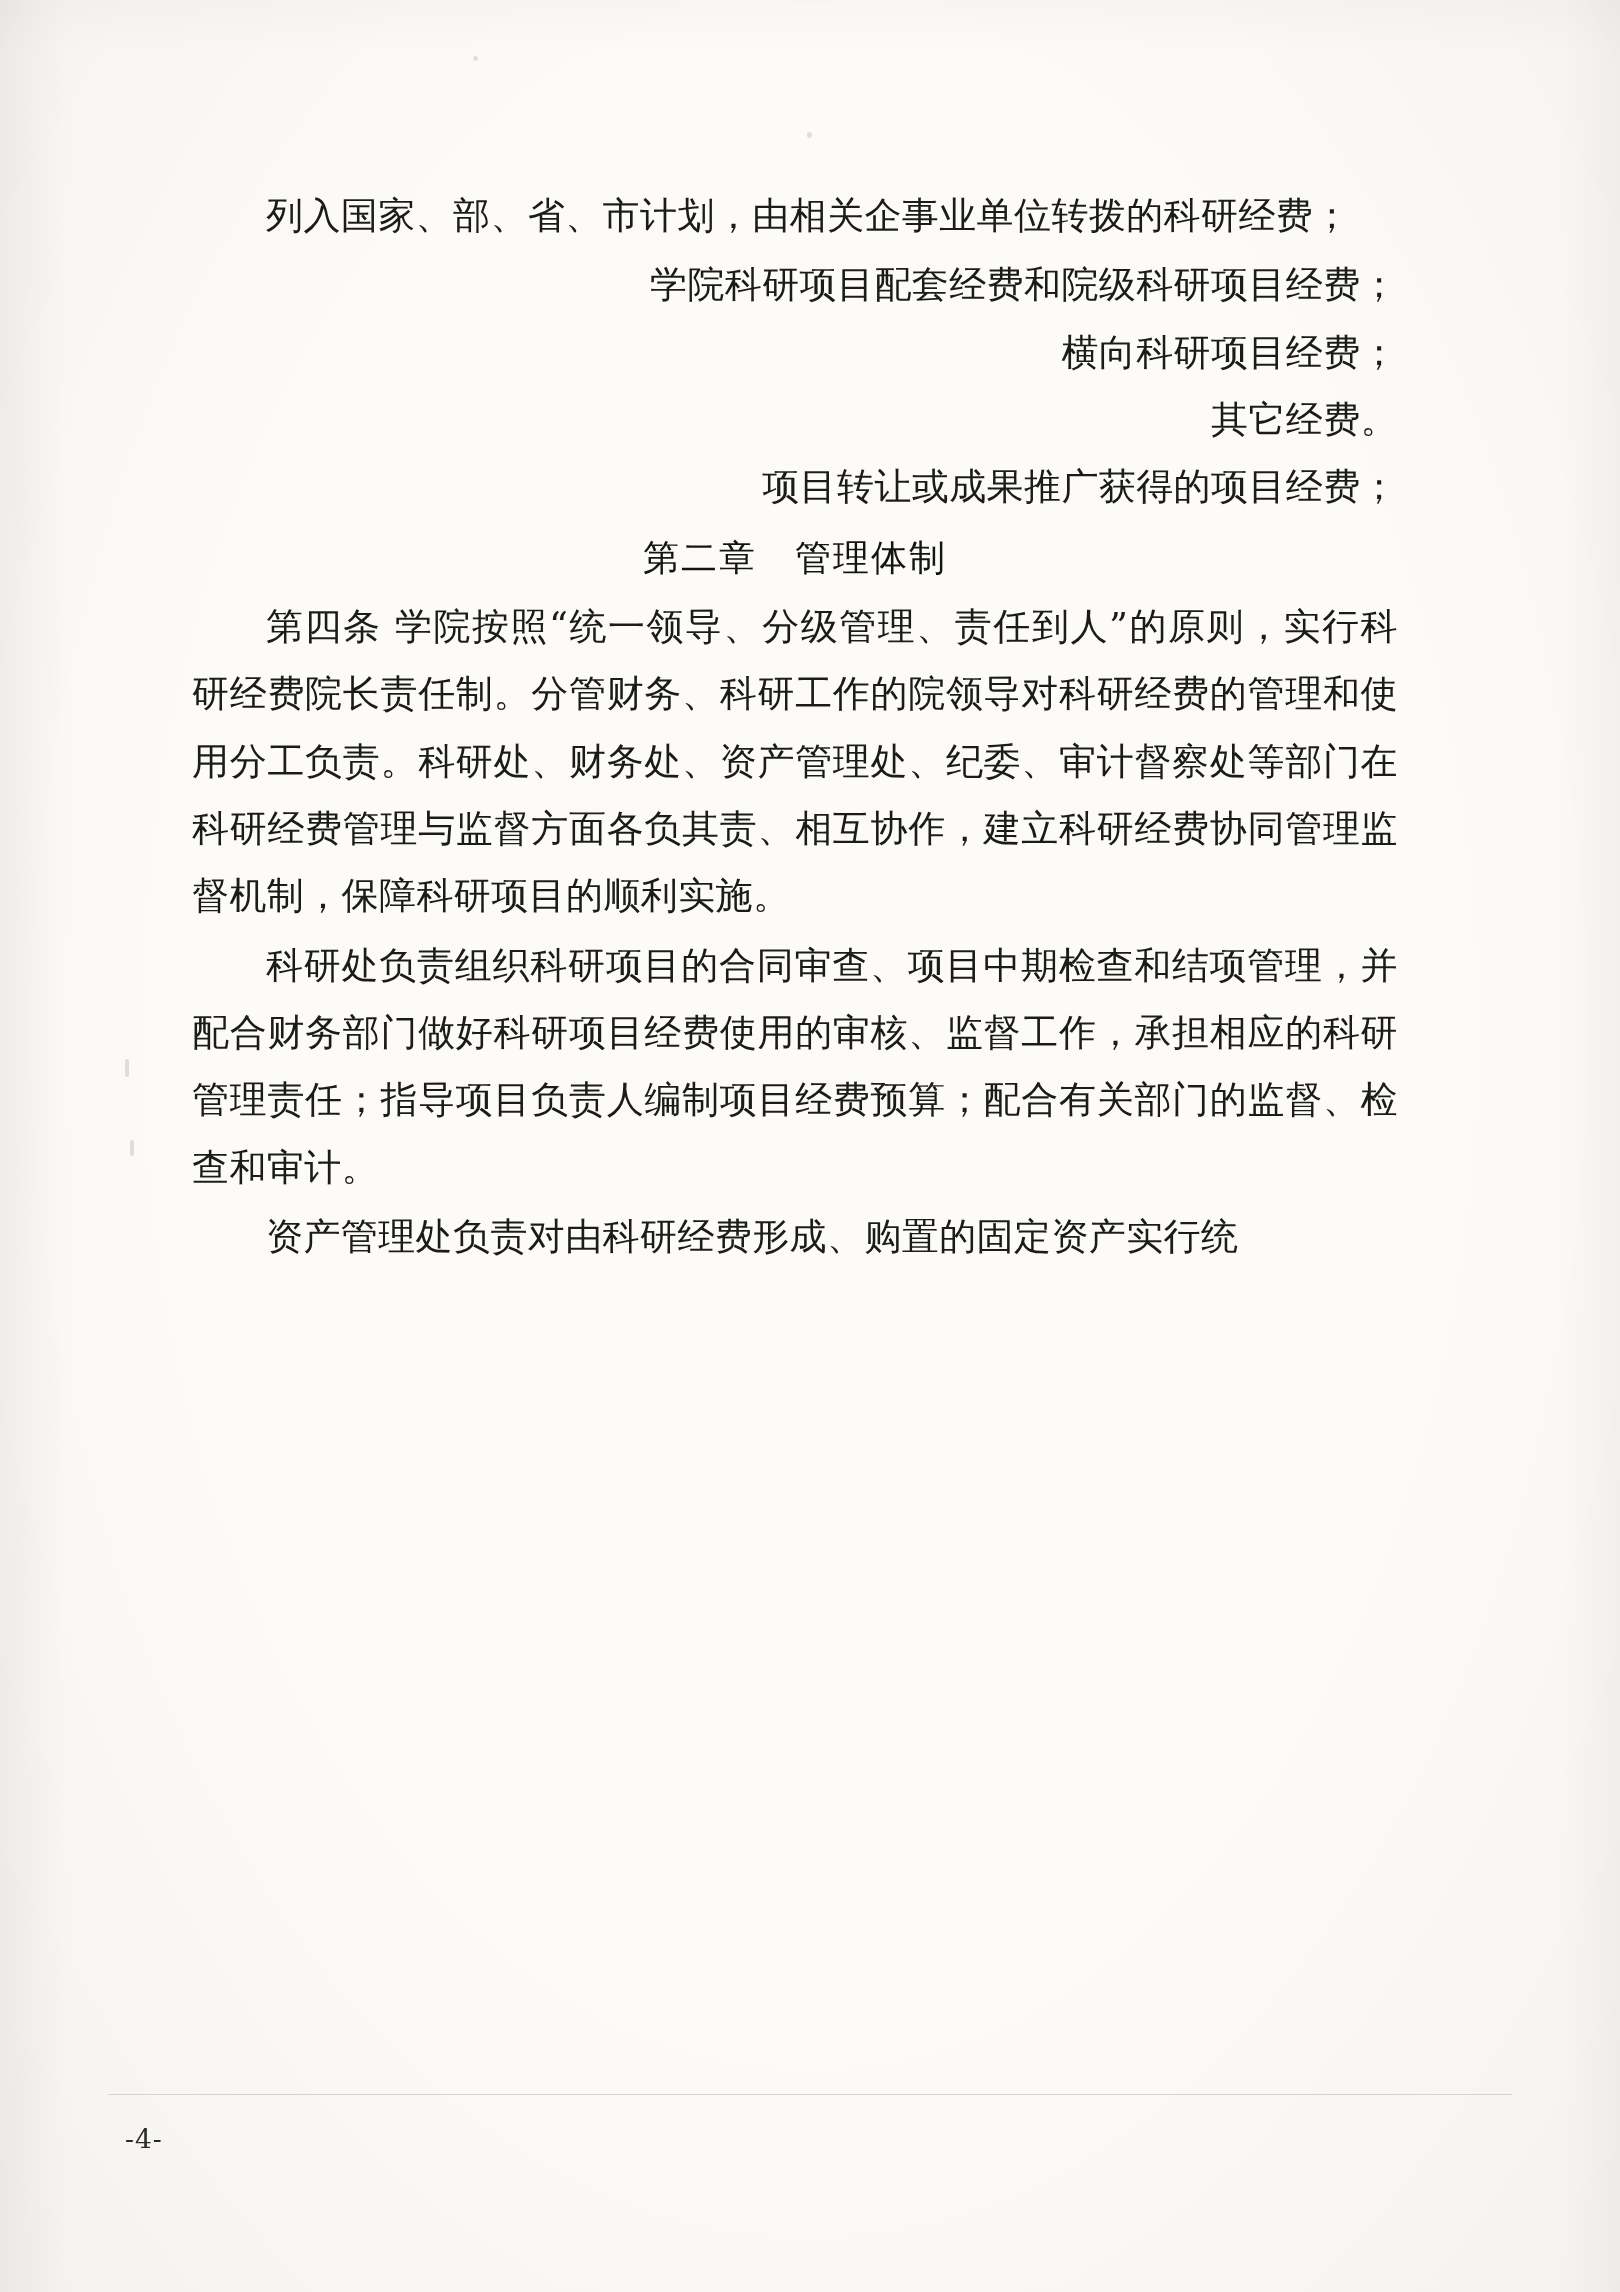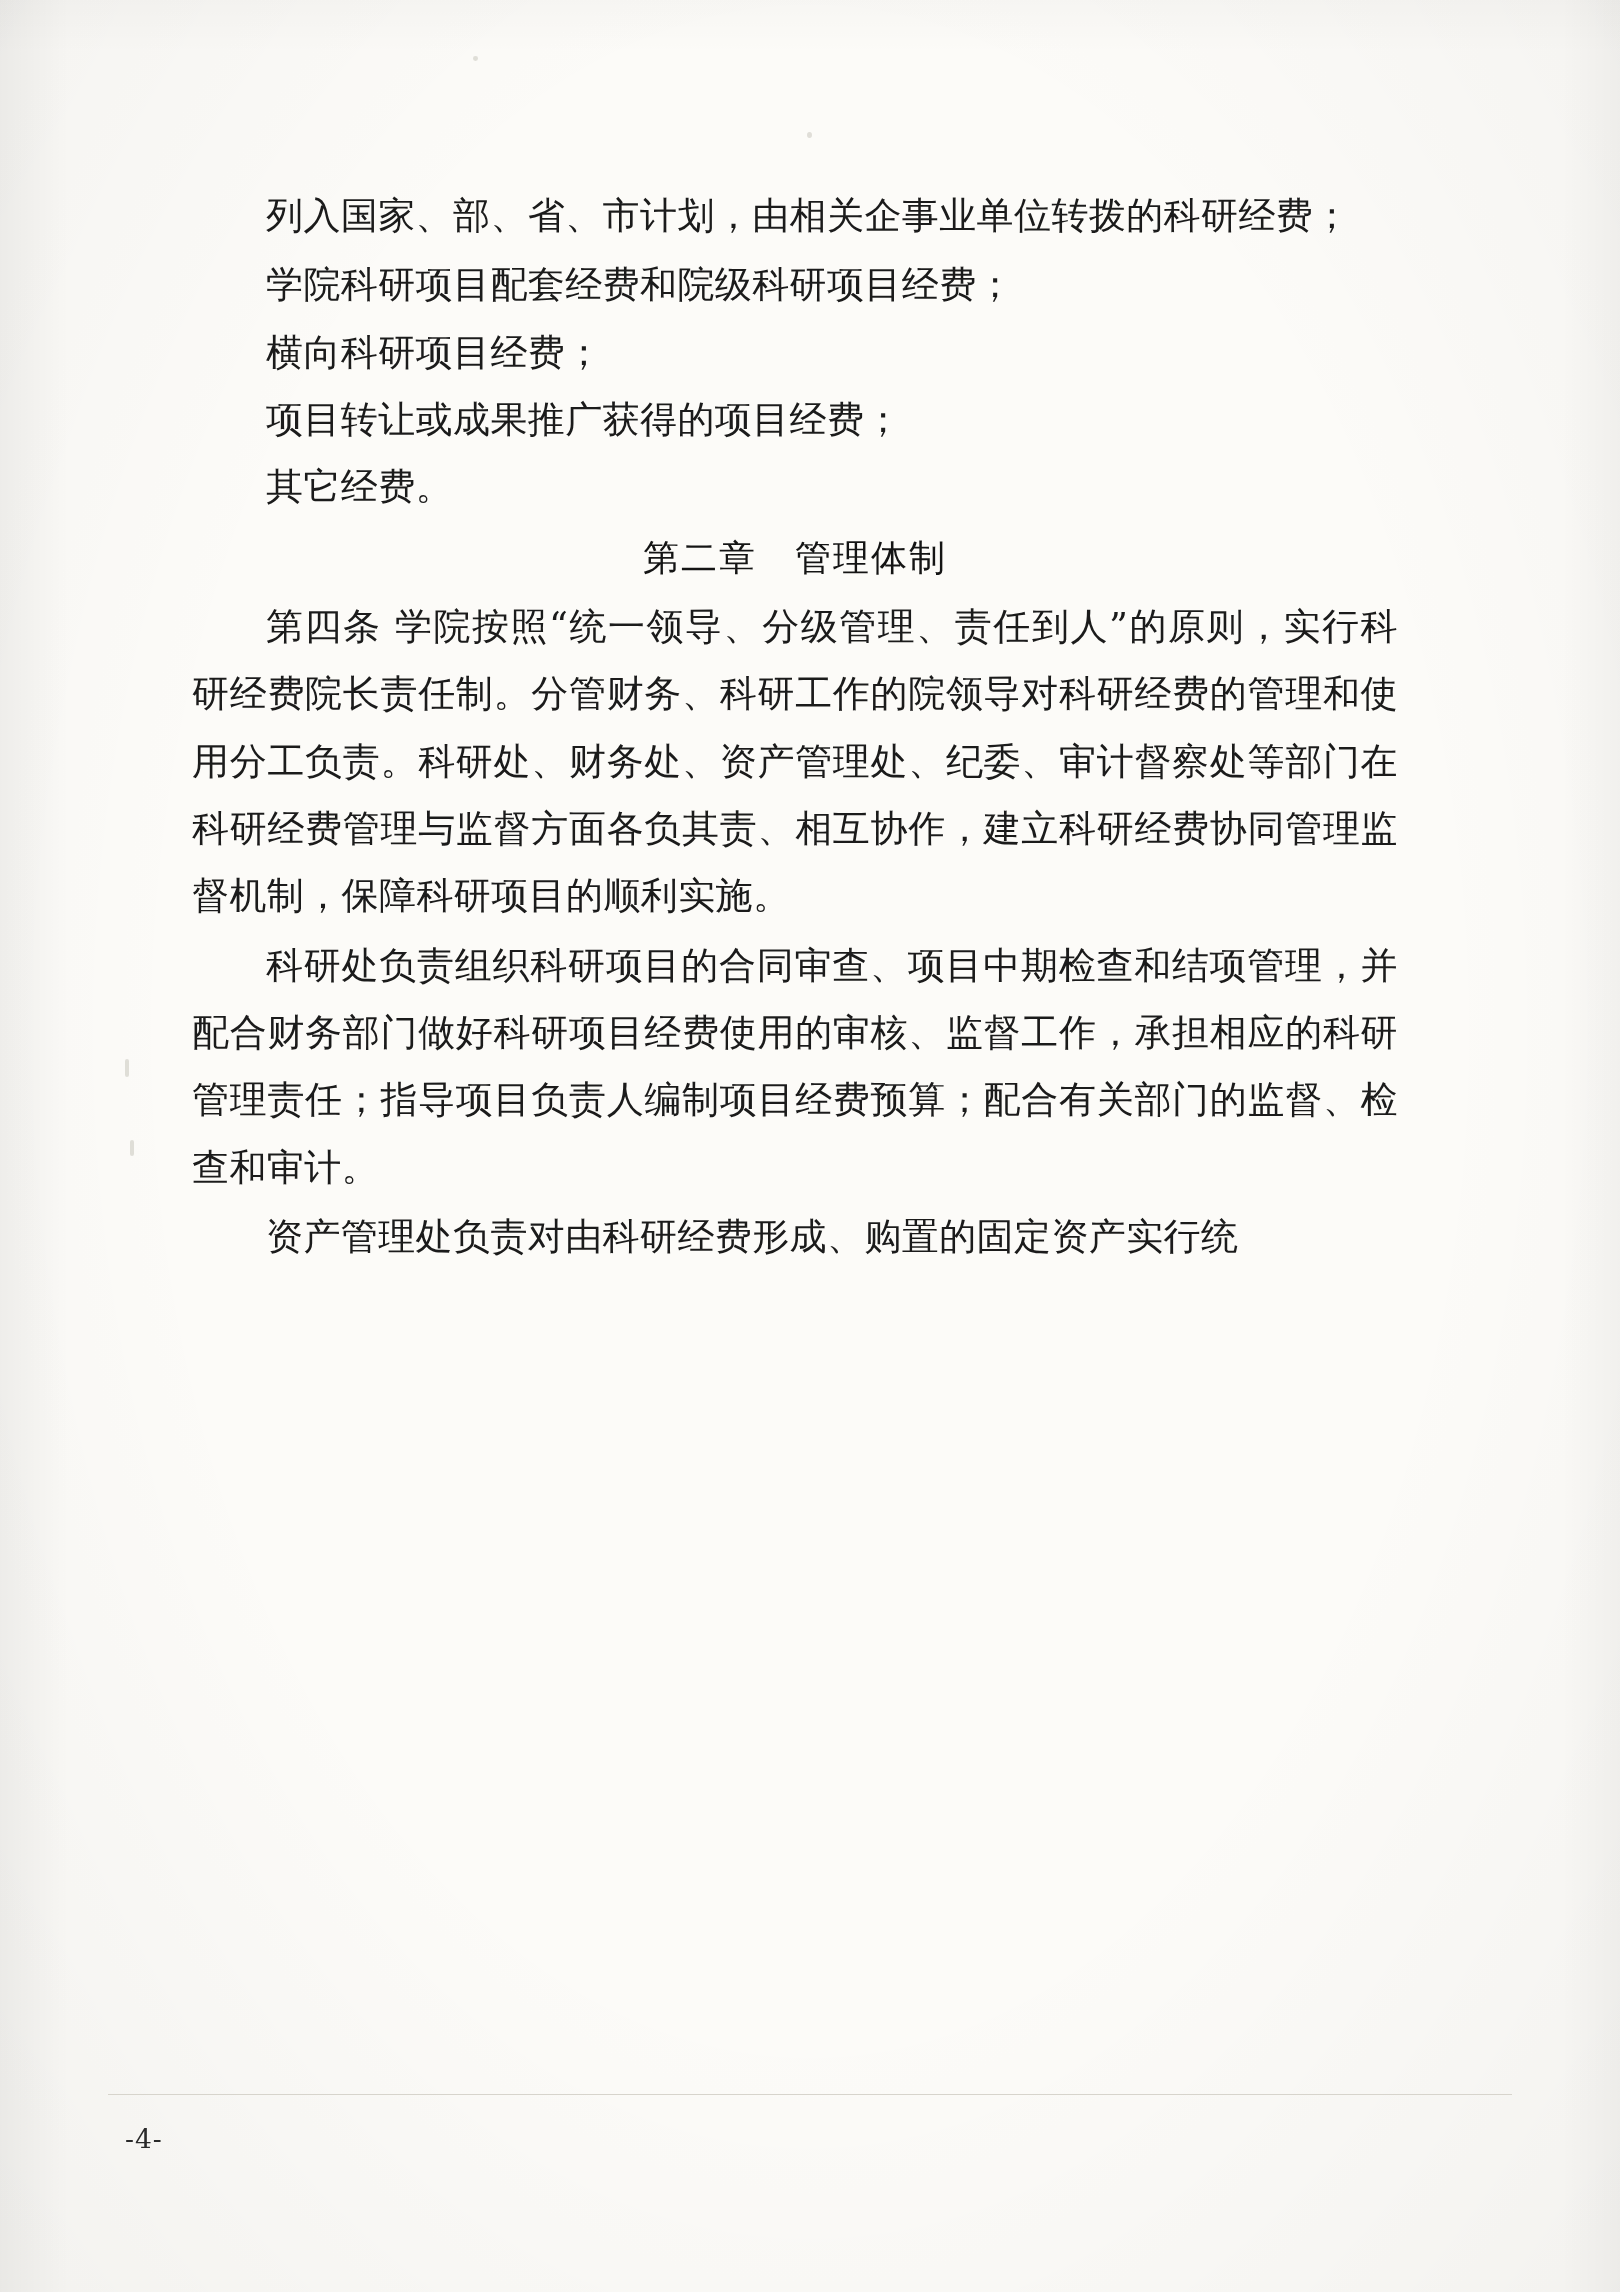--- a/index.html
+++ b/index.html
@@ -66,20 +66,21 @@
     margin: 13.7px 0 9.8px 0;
   }
   .list-line {
     font-family: "DejaVu Serif", serif;
     font-size: 37px;
     line-height: 1.82;
     color: #1b1b1b;
     letter-spacing: 0.4px;
     text-indent: 2em;
     margin: 0;
+    text-align: right;
   }
   .footer-rule {
     position: absolute;
     left: 108px;
     top: 2094px;
     width: 1404px;
     height: 1px;
     background: #d7d4cc;
   }
   .page-number {
@@ -104,23 +105,23 @@
   <div class="speck" style="left:130px; top:1140px; width:3.9px; height:15.7px; border-radius:2px;"></div>
 
   <div class="content">
 
     <p class="para indent">列入国家、部、省、市计划，由相关企事业单位转拨的科研经费；</p>
 
     <p class="list-line">学院科研项目配套经费和院级科研项目经费；</p>
 
     <p class="list-line">横向科研项目经费；</p>
 
+    <p class="list-line">其它经费。</p>
+
     <p class="list-line">项目转让或成果推广获得的项目经费；</p>
-
-    <p class="list-line">其它经费。</p>
 
     <h2 class="chapter-heading">第二章　管理体制</h2>
 
     <p class="para indent">第四条 学院按照“统一领导、分级管理、责任到人”的原则，实行科研经费院长责任制。分管财务、科研工作的院领导对科研经费的管理和使用分工负责。科研处、财务处、资产管理处、纪委、审计督察处等部门在科研经费管理与监督方面各负其责、相互协作，建立科研经费协同管理监督机制，保障科研项目的顺利实施。</p>
 
     <p class="para indent">科研处负责组织科研项目的合同审查、项目中期检查和结项管理，并配合财务部门做好科研项目经费使用的审核、监督工作，承担相应的科研管理责任；指导项目负责人编制项目经费预算；配合有关部门的监督、检查和审计。</p>
 
 
     <p class="para indent">资产管理处负责对由科研经费形成、购置的固定资产实行统</p>
 

